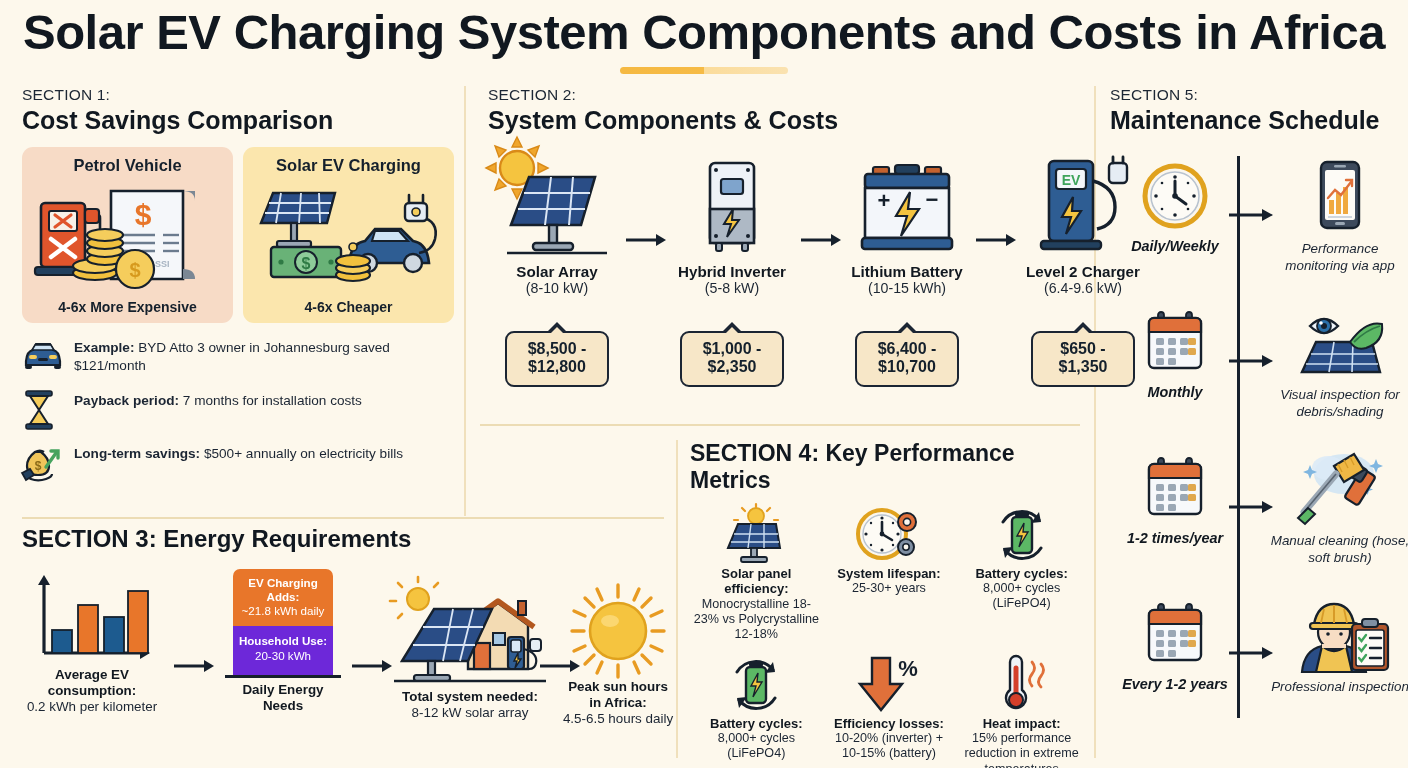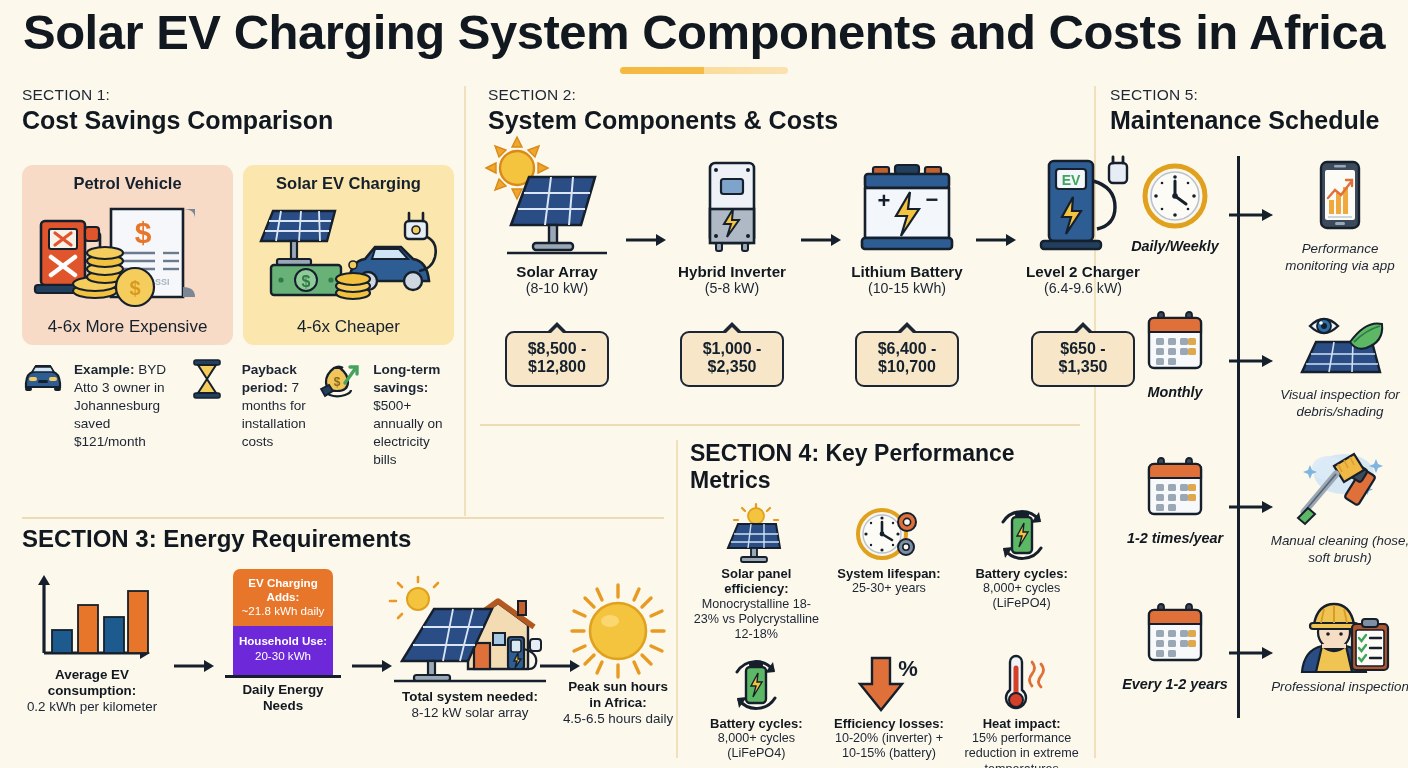--- a/index.html
+++ b/index.html
@@ -27,29 +27,29 @@
   .vdiv { position: absolute; width: 1.5px; background: #f0e0bc; }
   .hdiv { position: absolute; height: 1.5px; background: #ecdcb4; }
 
   
   .sec-kicker { font-size: 15.5px; font-weight: 400; letter-spacing: .2px; color: #1d2734; }
   .sec-title { font-size: 25px; font-weight: 700; color: #111820; line-height: 1.15; margin-top: 2px; }
   .sec-inline-title { font-size: 24px; font-weight: 700; color: #111820; }
 
   
   #sec1 { position: absolute; left: 22px; top: 86px; width: 432px; }
-  .compare-row { display: flex; gap: 10px; margin-top: 30px; align-items: flex-end; }
+  .compare-row { display: flex; gap: 10px; margin-top: 12px; align-items: flex-end; }
   .cmp-card { width: 211px; border-radius: 11px; padding: 9px 6px 8px; text-align: center; }
   .cmp-card.petrol { background: #f7dbc6; }
   .cmp-card.solar  { background: #fbe6ad; }
   .cmp-head { font-size: 16.5px; font-weight: 700; color: #15202c; }
   .cmp-art { height: 118px; position: relative; margin: 4px 0 2px; }
-  .cmp-foot { font-size: 17px; font-weight: 400; color: #15202c; }
-
-  .facts { margin-top: 14px; display: flex; flex-direction: row; gap: 13px; }
+  .cmp-foot { font-size: 14px; font-weight: 700; color: #15202c; }
+
+  .facts { margin-top: 14px; display: flex; flex-direction: column; gap: 13px; }
   .fact { display: flex; gap: 10px; align-items: flex-start; }
   .fact-ico { width: 42px; height: 40px; flex: 0 0 42px; position: relative; }
   .fact-txt { font-size: 13.6px; line-height: 1.33; color: #1b2533; padding-top: 2px; }
   .fact-txt b { font-weight: 700; }
 
   
   #sec2 { position: absolute; left: 488px; top: 86px; width: 600px; }
   .comp-row { position: relative; margin-top: 16px; height: 180px; }
   .comp { position: absolute; width: 118px; text-align: center; top: 0; }
   .comp-art { height: 112px; position: relative; }

